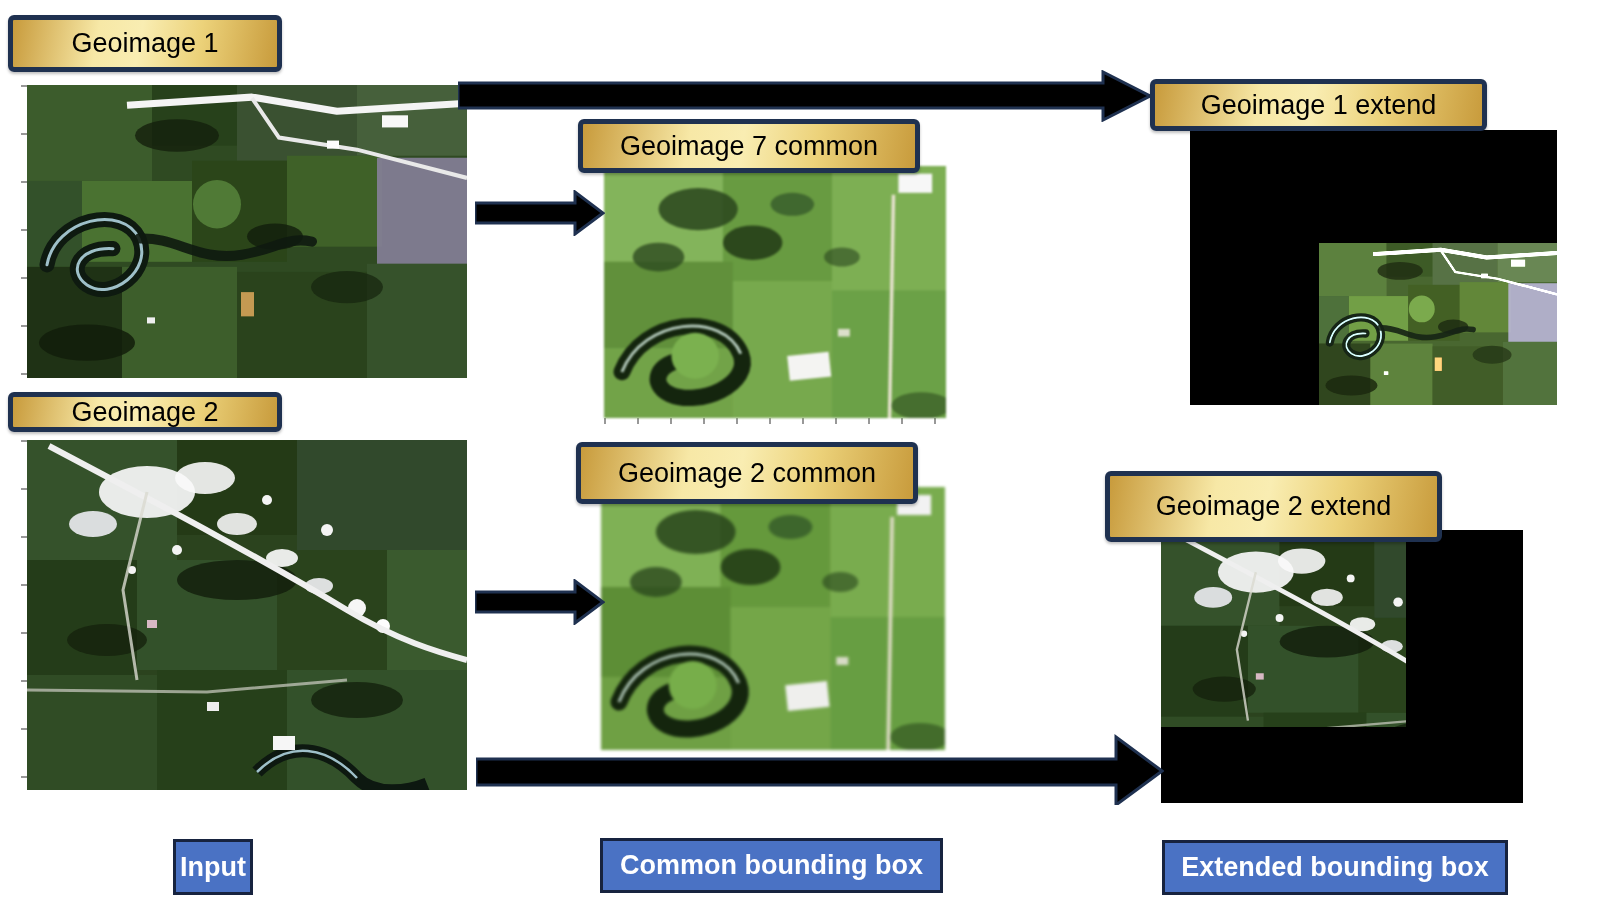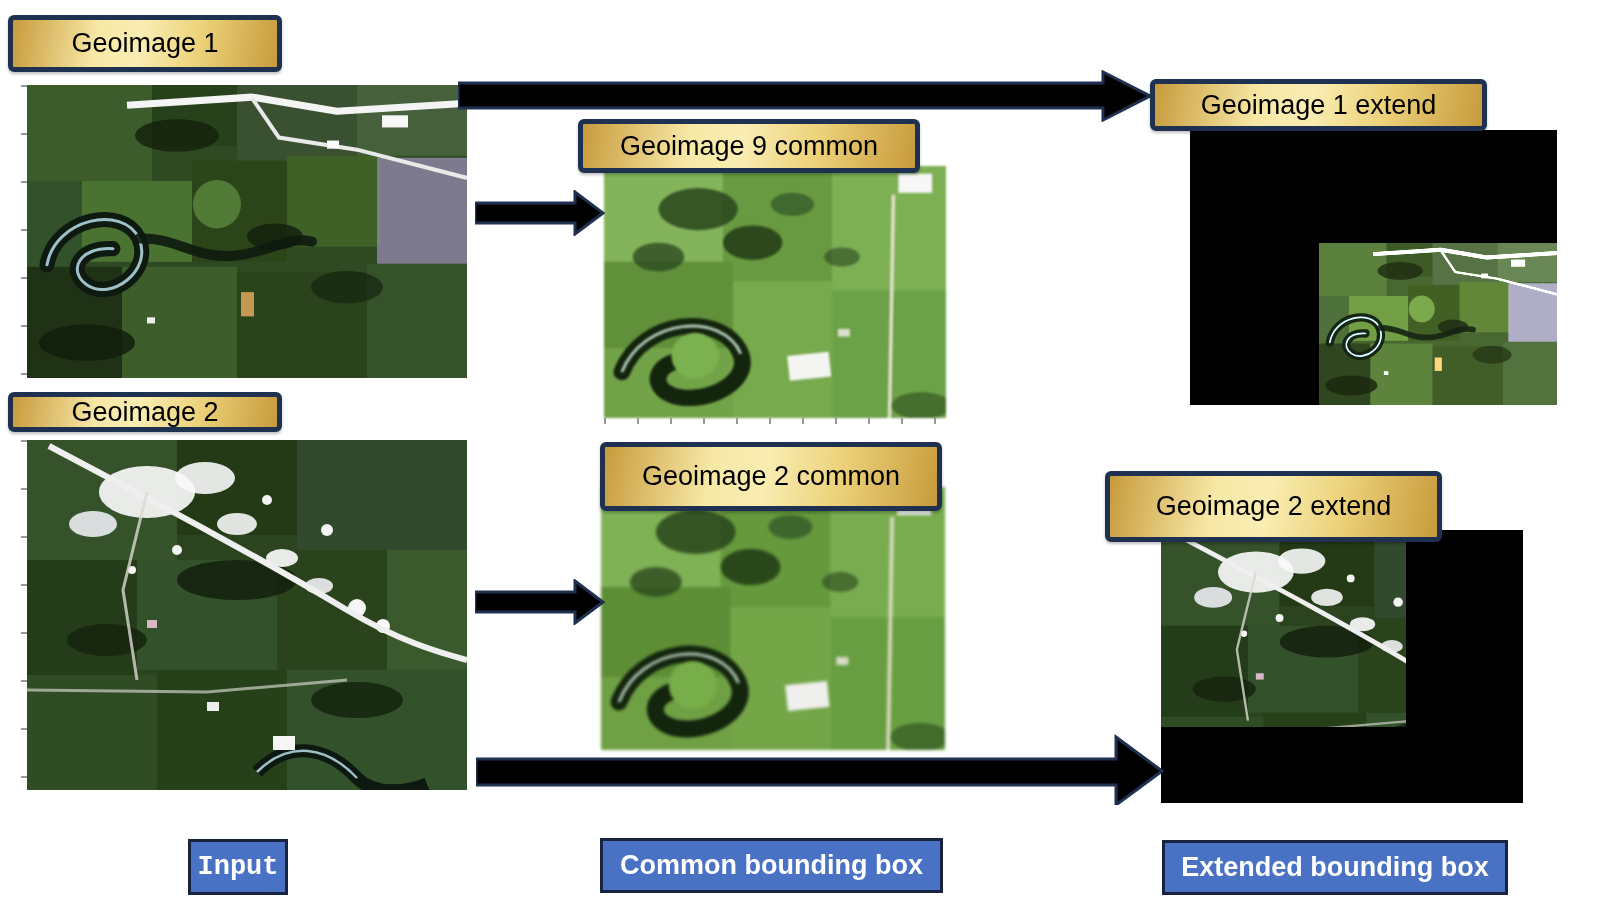--- a/index.html
+++ b/index.html
@@ -154,31 +154,31 @@
   </div>
 
   <div class="ticks-v" style="left:21px;top:440px;height:350px;"></div>
   <div class="img" style="left:27px;top:440px;width:440px;height:350px;">
     <svg class="sat" viewBox="0 0 440 350" preserveAspectRatio="none">
         <use href="#scene-input2"></use>
       </svg>
   </div>
 
   <div class="pill" style="left:578px;top:119px;width:342px;height:54px;">
-    <span>Geoimage 9 common</span>
+    <span>Geoimage 7 common</span>
   </div>
 
   <div class="img blurry" style="left:604px;top:166px;width:342px;height:252px;">
     <svg class="sat" viewBox="0 0 345 263" preserveAspectRatio="none">
         <use href="#scene-common"></use>
       </svg>
   </div>
   <div class="ticks-h" style="left:604px;top:418px;width:342px;"></div>
 
-  <div class="pill" style="left:576px;top:442px;width:342px;height:69px;margin-left:24px;">
+  <div class="pill" style="left:576px;top:442px;width:342px;height:62px;">
     <span>Geoimage 2 common</span>
   </div>
 
   <div class="img blurry2" style="left:601px;top:487px;width:344px;height:263px;">
     <svg class="sat" viewBox="0 0 345 263" preserveAspectRatio="none">
         <use href="#scene-common"></use>
       </svg>
   </div>
 
   <div class="pill" style="left:1150px;top:71px;width:337px;height:52px;margin-top:8px;">
@@ -214,21 +214,21 @@
   </svg>
 
   <svg class="arrow" style="left:475px;top:579px;" width="130" height="46" viewBox="0 0 130 46">
     <polygon points="0,13 100,13 100,2 128,23 100,44 100,33 0,33"></polygon>
   </svg>
 
   <svg class="arrow" style="left:476px;top:733px;" width="688" height="72" viewBox="0 0 688 72">
     <polygon points="0,26 640,26 640,4 686,38 640,72 640,52 0,52"></polygon>
   </svg>
 
-  <div class="caption" style="left:188px;top:839px;width:100px;height:56px;font-family:Liberation Mono, monospace;">
+  <div class="caption" style="left:173px;top:839px;width:80px;height:56px;">
     <span>Input</span>
   </div>
 
   <div class="caption" style="left:600px;top:838px;width:343px;height:55px;">
     <span>Common bounding box</span>
   </div>
 
   <div class="caption" style="left:1162px;top:840px;width:346px;height:55px;">
     <span>Extended bounding box</span>
   </div>

